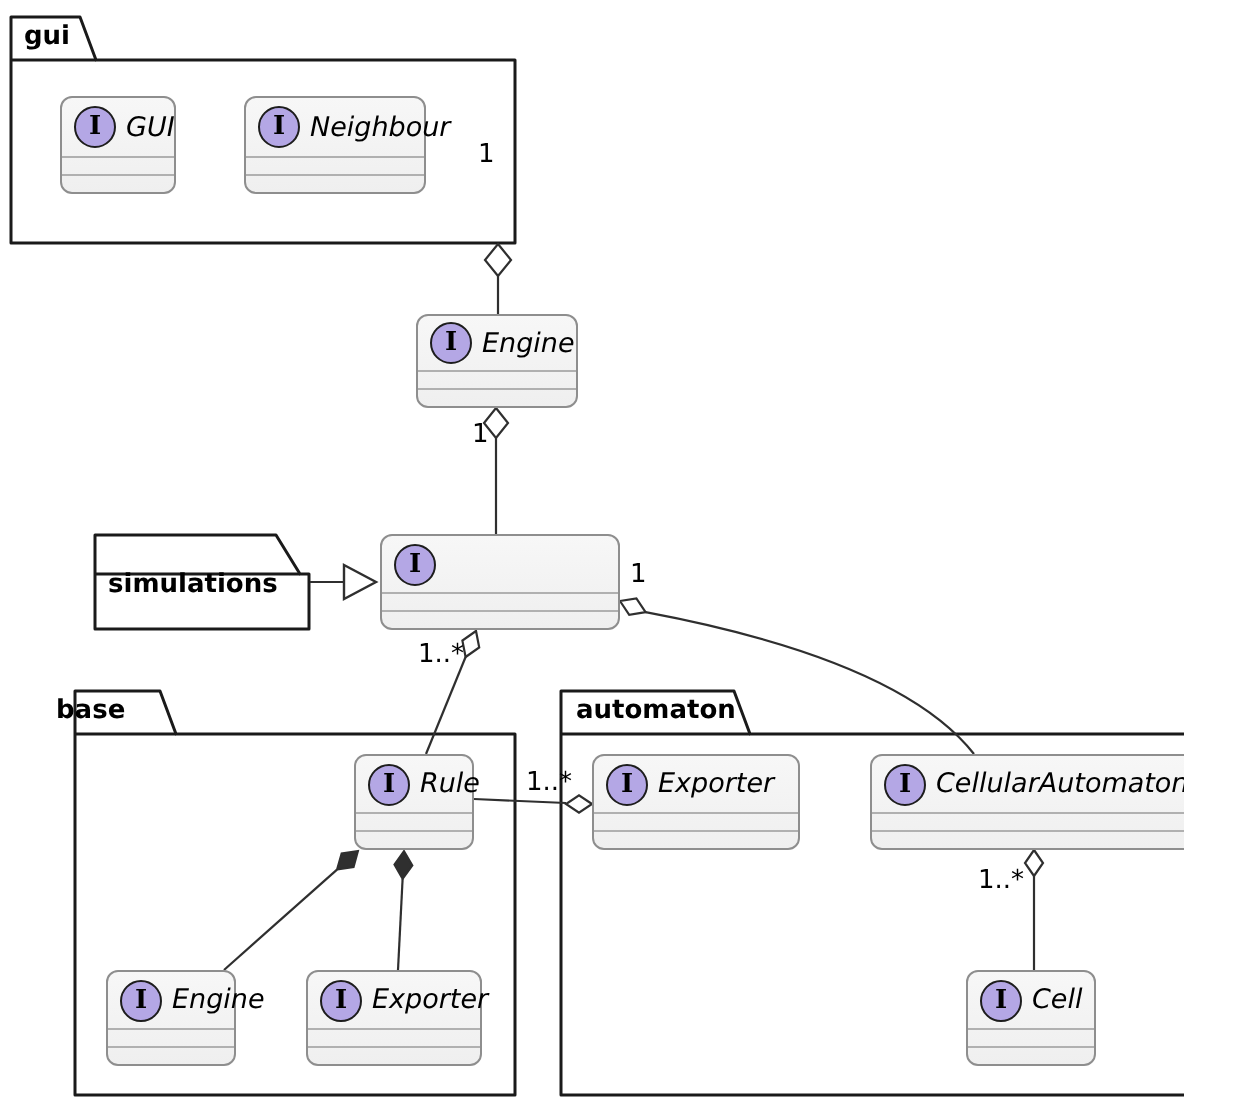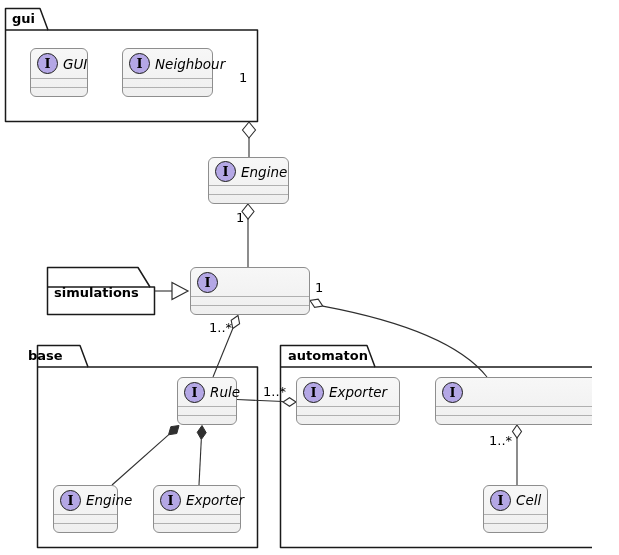--- a/index.html
+++ b/index.html
@@ -181,20 +181,21 @@
       <span class="circ">I</span>
       <span class="iname">Exporter</span>
     </div>
     <div class="comp"></div>
     <div class="comp"></div>
   </div>
 
   <div class="iface" style="left:435px;top:377px;width:163px;height:48px;">
     <div class="hdr">
       <span class="circ">I</span>
+      <span class="iname">CellularAutomaton</span>
     </div>
     <div class="comp"></div>
     <div class="comp"></div>
   </div>
 
   <div class="iface" style="left:483px;top:485px;width:65px;height:48px;">
     <div class="hdr">
       <span class="circ">I</span>
       <span class="iname">Cell</span>
     </div>

